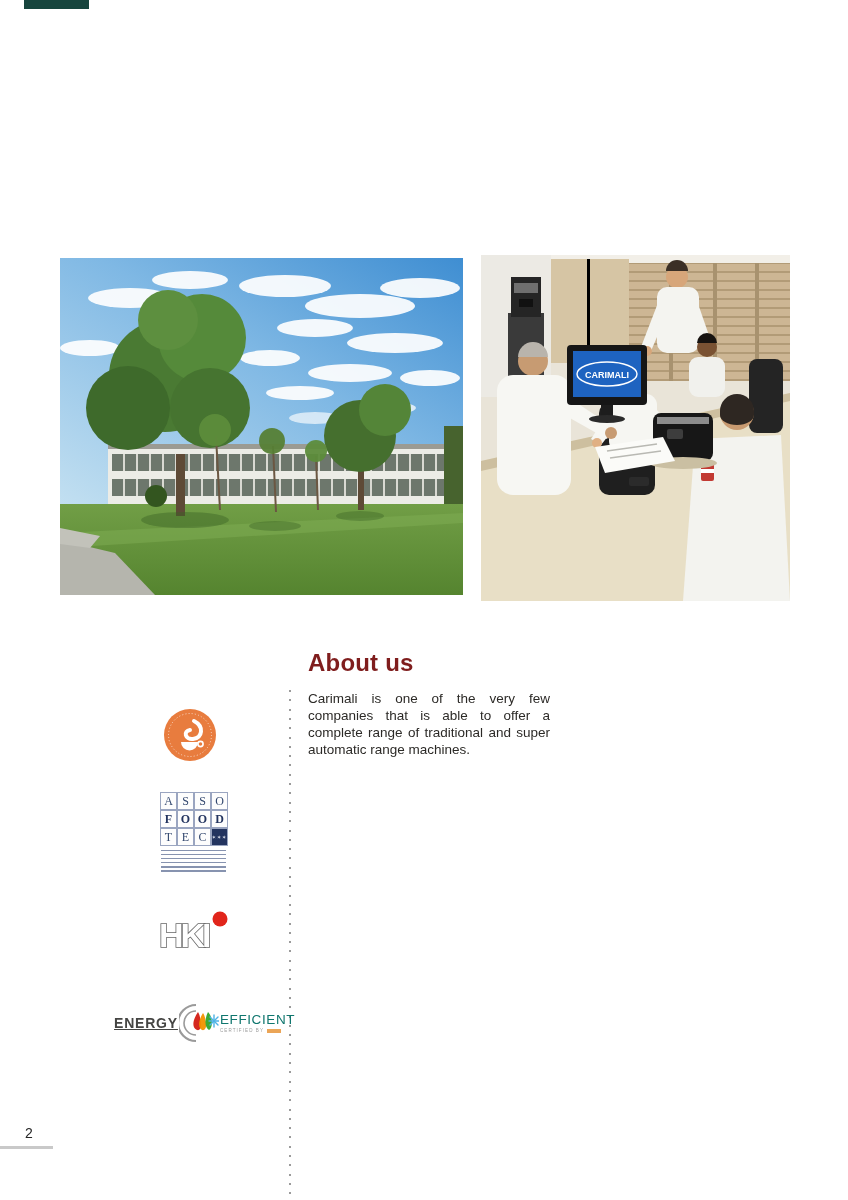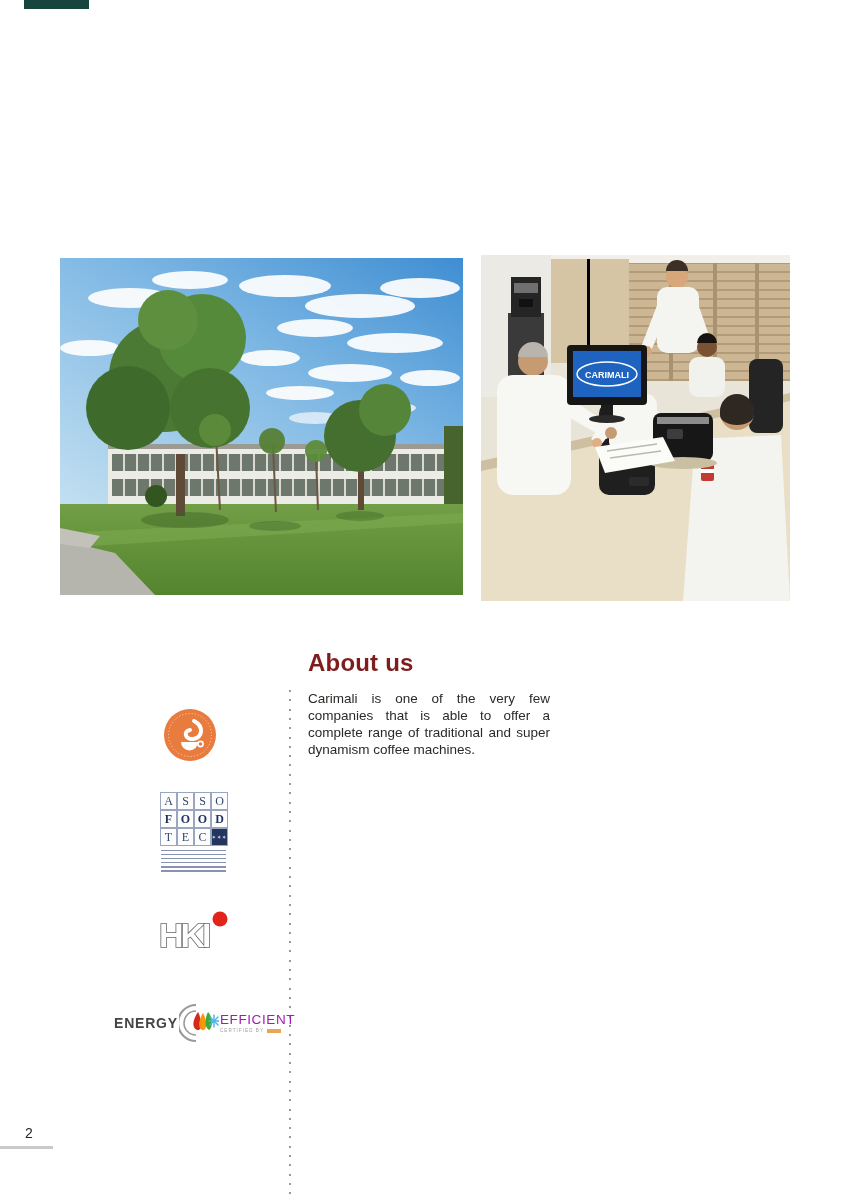--- a/index.html
+++ b/index.html
@@ -45,25 +45,25 @@
   .aft-eu { background:#23345f; color:#e8ecf5; font-size:5px; letter-spacing:1px; line-height:1; }
   .aft-fineprint {
     margin-top:4px; margin-left:1px; width:65px; height:24px; opacity:0.75;
     background:repeating-linear-gradient(to bottom,#5f6f95 0 1.2px,transparent 1.2px 4.1px);
   }
 
   .hki-logo { position:absolute; left:156px; top:911px; width:76px; height:44px; }
   .hki-logo svg { display:block; width:100%; height:100%; }
 
   .energy-logo { position:absolute; left:114px; top:1001px; width:158px; height:44px; display:flex; align-items:center; }
-  .energy-word { font-size:14px; font-weight:bold; color:#454543; letter-spacing:0.8px; }
+  .energy-word { font-size:14px; font-weight:bold; color:#454543; letter-spacing:0.8px;text-decoration:underline; }
   .energy-icon { width:40px; height:42px; margin:0 1px; flex:0 0 auto; }
   .energy-icon svg { display:block; width:100%; height:100%; }
   .efficient-block { display:flex; flex-direction:column; line-height:1; }
-  .efficient-word { font-size:13.5px; color:#a21caf; letter-spacing:0.6px; font-weight:normal; }
+  .efficient-word { font-size:13.5px; color:#0f766e; letter-spacing:0.6px; font-weight:normal; }
   .certified-row { display:flex; align-items:center; gap:3px; margin-top:2px; }
   .certified-by { font-size:4.5px; color:#9b9b9b; letter-spacing:1.1px; }
   .certifier-mark { width:14px; height:4px; background:#e8953a; opacity:0.85; }
 
   .footer-page-number { position:absolute; left:25px; top:1125px; font-size:14px; color:#262626; }
   .footer-line { position:absolute; left:0; top:1146px; width:53px; height:3px; background:#c9c9c9; }
 </style>
 </head>
 <body>
 
@@ -249,21 +249,21 @@
         <line x1="126" y1="196" x2="176" y2="189" stroke="#b9b9b3" stroke-width="1.5"></line>
         <line x1="129" y1="203" x2="180" y2="196" stroke="#b9b9b3" stroke-width="1.5"></line>
         <rect x="148" y="222" width="20" height="9" rx="2" fill="#2b2b2b"></rect>
       </g>
     </svg>
   </div>
 
   <h1 class="about-title">About us</h1>
 
   <div class="text-col">
-    <p>Carimali is one of the very few companies that is able to offer a complete range of traditional and super dynamism coffee machines.</p>
+    <p>Carimali is one of the very few companies that is able to offer a complete range of traditional and super automatic range machines.</p>
   </div>
 
   <div class="dotted-divider"></div>
 
   <div class="scaa-logo">
     <svg viewBox="-26 -26 52 52">
       <circle cx="0" cy="0" r="21.5" fill="none" stroke="#ffffff" stroke-width="0.8" stroke-dasharray="1 2.2" opacity="0.85"></circle>
       <path d="M4,-14 C14,-9 13,3 3,4 C-5,5 -7,-4 0,-5" fill="none" stroke="#ffffff" stroke-width="4" stroke-linecap="round"></path>
       <path d="M-9,7 h17 a8.5,8.5 0 0 1 -17,0 z" fill="#ffffff"></path>
       <circle cx="10.5" cy="9" r="2.6" fill="none" stroke="#ffffff" stroke-width="1.6"></circle>

